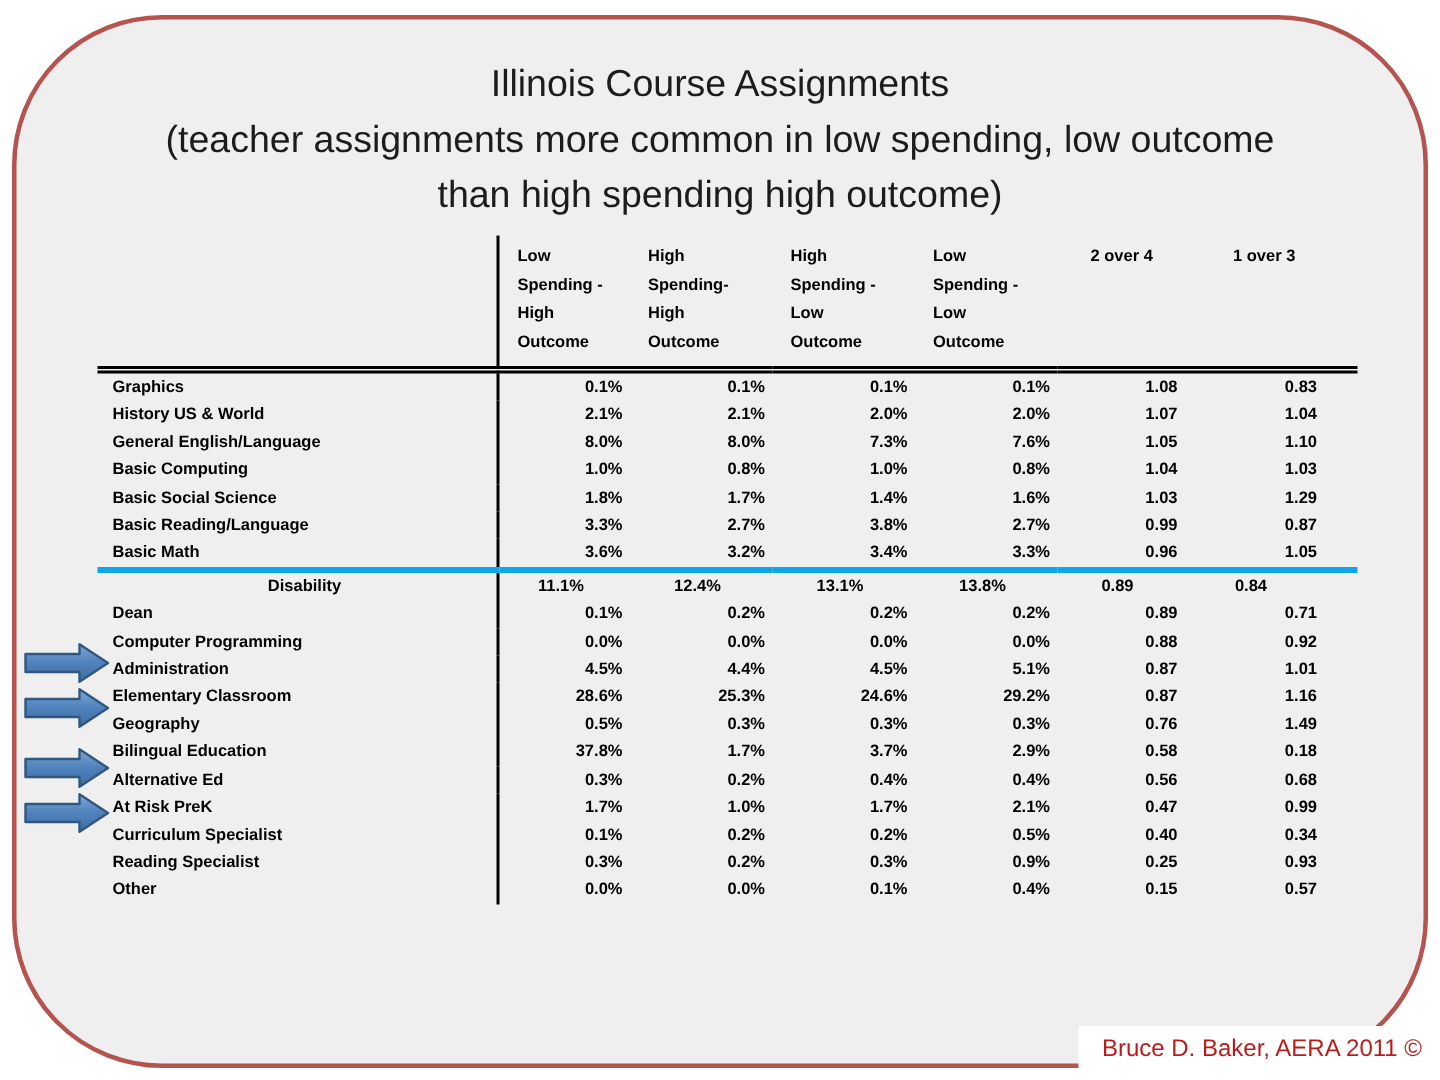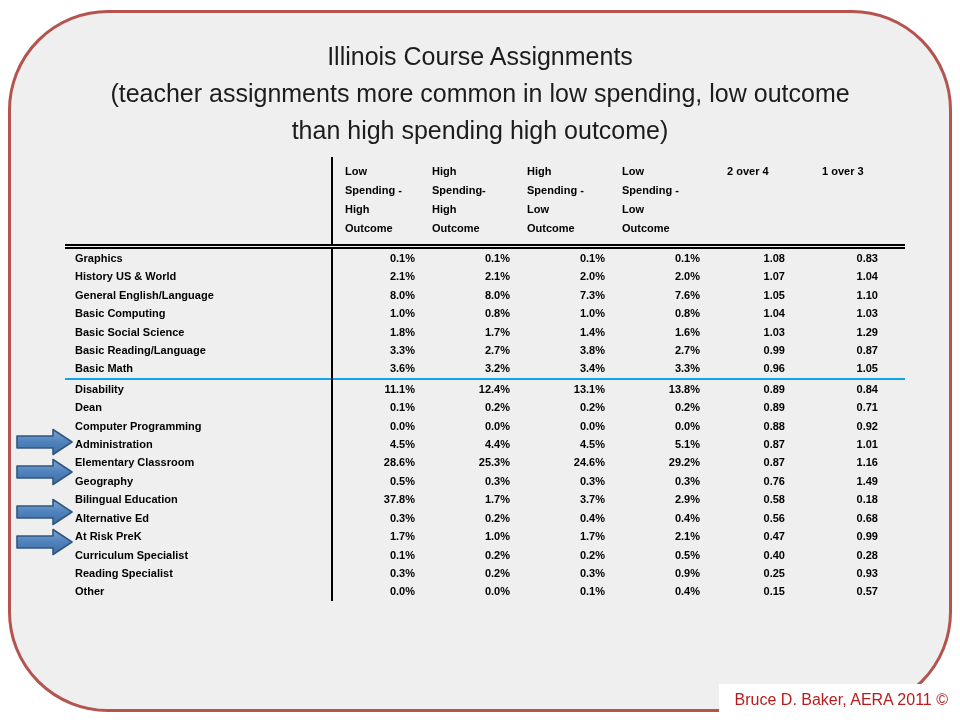--- a/index.html
+++ b/index.html
@@ -18,21 +18,21 @@
   col.c4{width:95px} col.c5{width:85px} col.c6{width:115px}
   th{vertical-align:top;text-align:left;font-weight:bold;padding:5px 0 6px 12px;
      line-height:19px;white-space:pre-line;}
   th.h5{padding-left:22px} th.h6{padding-left:32px}
   thead tr{border-bottom:5px double #000;}
   td{height:18.4px;padding:0;line-height:18.4px;white-space:nowrap;overflow:hidden;}
   td.label{text-align:left;padding-left:10px;}
   td.num{text-align:right;padding-right:5px;}
   td.num.last{padding-right:27px;}
   .vline{border-left:2px solid #000;}
-  tbody.section2 tr:first-child td{border-top:2px solid #0ea5e9;}
+  tbody.section2 tr:first-child td{border-top:4px solid #0ea5e9;text-align:center;}
   
   .arrow{position:absolute;left:16px;width:58px;height:28px;}
   .arrow svg{display:block;width:100%;height:100%;}
   .a1{top:428px}.a2{top:458px}.a3{top:498px}.a4{top:528px}
   
   .credit{position:absolute;right:0;bottom:4px;background:#ffffff;
           padding:7px 12px 7px 16px;font-size:16px;color:#b91c1c;
           white-space:nowrap;}
 </style>
 </head>
@@ -256,21 +256,21 @@
             <td class="num">0.47</td>
             <td class="num last">0.99</td>
           </tr>
           <tr>
             <td class="label">Curriculum Specialist</td>
             <td class="num vline">0.1%</td>
             <td class="num">0.2%</td>
             <td class="num">0.2%</td>
             <td class="num">0.5%</td>
             <td class="num">0.40</td>
-            <td class="num last">0.28</td>
+            <td class="num last">0.34</td>
           </tr>
           <tr>
             <td class="label">Reading Specialist</td>
             <td class="num vline">0.3%</td>
             <td class="num">0.2%</td>
             <td class="num">0.3%</td>
             <td class="num">0.9%</td>
             <td class="num">0.25</td>
             <td class="num last">0.93</td>
           </tr>

